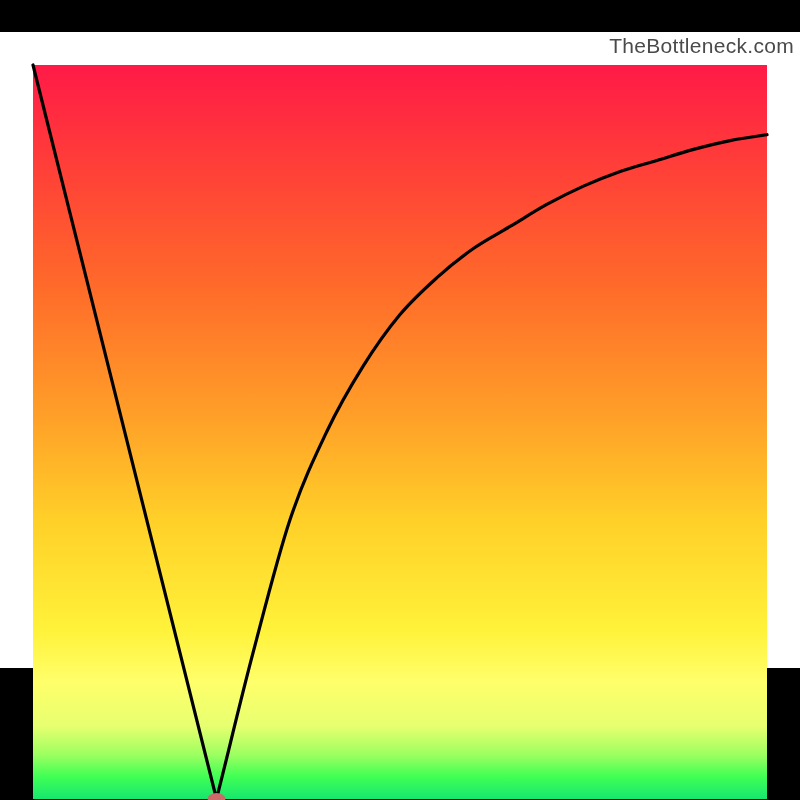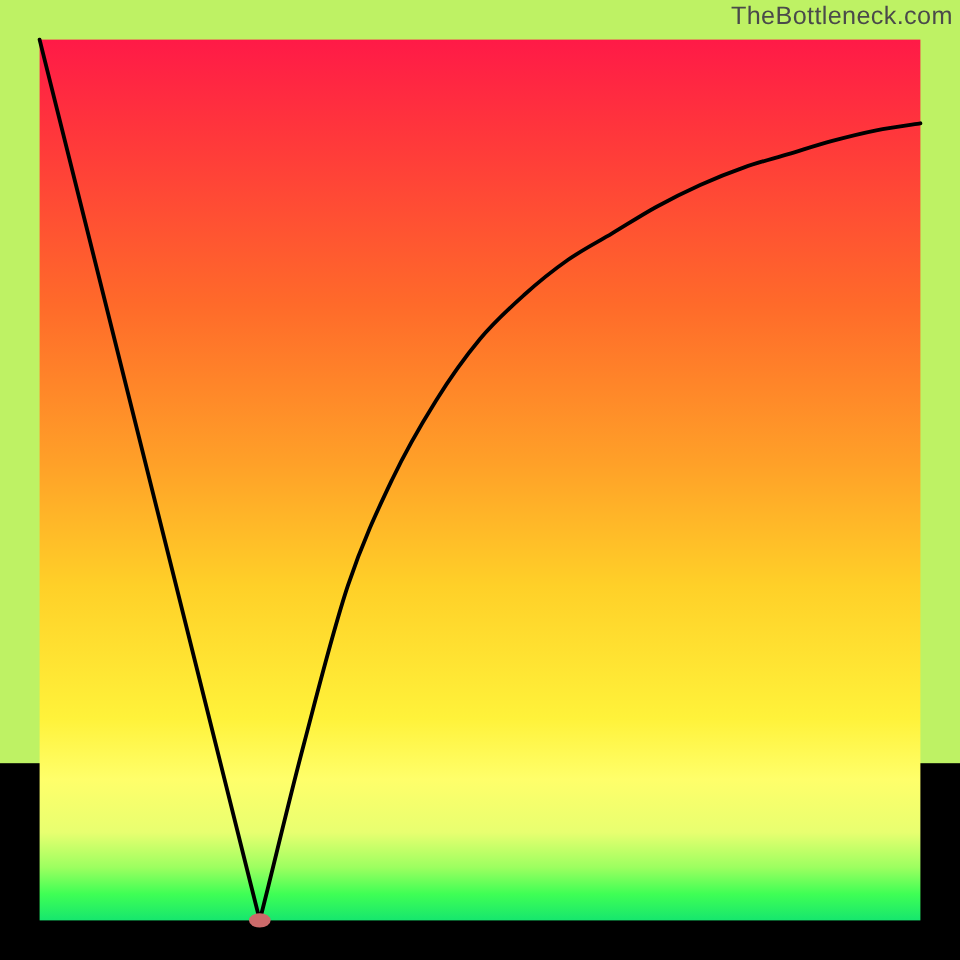--- a/index.html
+++ b/index.html
@@ -8,21 +8,22 @@
     width: 800px;
     height: 800px;
     background: #000;
     font-family: Arial, Helvetica, sans-serif;
     overflow: hidden;
   }
   .frame {
     position: relative;
     width: 800px;
     height: 636px;
-    background: #bef264;
+    background: #ffffff;
+    margin-top: 32px;
   }
   .plot-area {
     position: absolute;
     left: 33px;
     top: 33px;
     width: 734px;
     height: 734px;
     
     background: linear-gradient(
       to bottom,

